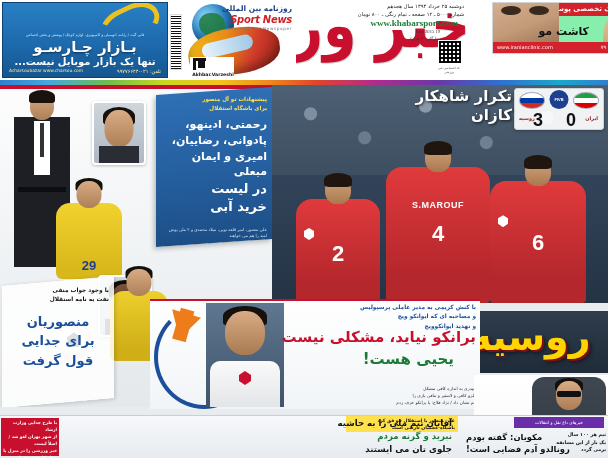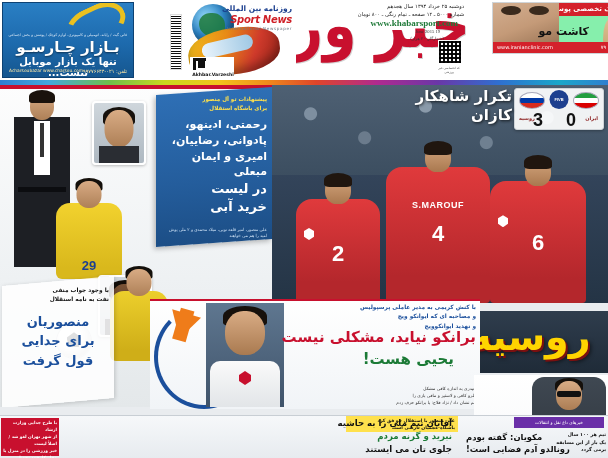--- a/index.html
+++ b/index.html
@@ -5,21 +5,21 @@
   html,body{margin:0;padding:0;background:#ffffff;}
   body{
     font-family:"DejaVu Sans","Liberation Sans",sans-serif;
     width:608px;height:458px;overflow:hidden;position:relative;
   }
   #page{position:relative;width:608px;height:458px;overflow:hidden;background:#fff;}
 
   
   .masthead{position:absolute;left:0;top:0;width:608px;height:80px;background:#fff;}
 
-  .ad-left{position:absolute;left:2px;top:2px;width:132px;height:76px;
+  .ad-left{position:absolute;left:2px;top:2px;width:166px;height:76px;
     background:linear-gradient(180deg,#2a7fc4 0%,#1d6aad 55%,#15568f 100%);
     border:1px solid #0d4273;box-sizing:border-box;overflow:hidden;}
   .ad-left .swoosh{position:absolute;right:6px;top:3px;width:52px;height:26px;
     border:5px solid #f5c518;border-radius:50%/60%;border-left-color:transparent;
     border-bottom-color:transparent;transform:rotate(-25deg);opacity:.95;}
   .ad-left .tiny{position:absolute;right:6px;top:30px;left:6px;color:#dbe9f6;
     font-size:3.6px;text-align:center;letter-spacing:.2px;white-space:nowrap;}
   .ad-left .big{position:absolute;right:8px;top:35px;left:8px;color:#fff;
     font-size:15px;font-weight:bold;text-align:center;letter-spacing:2px;
     text-shadow:0 1px 2px rgba(0,0,0,.5);}

